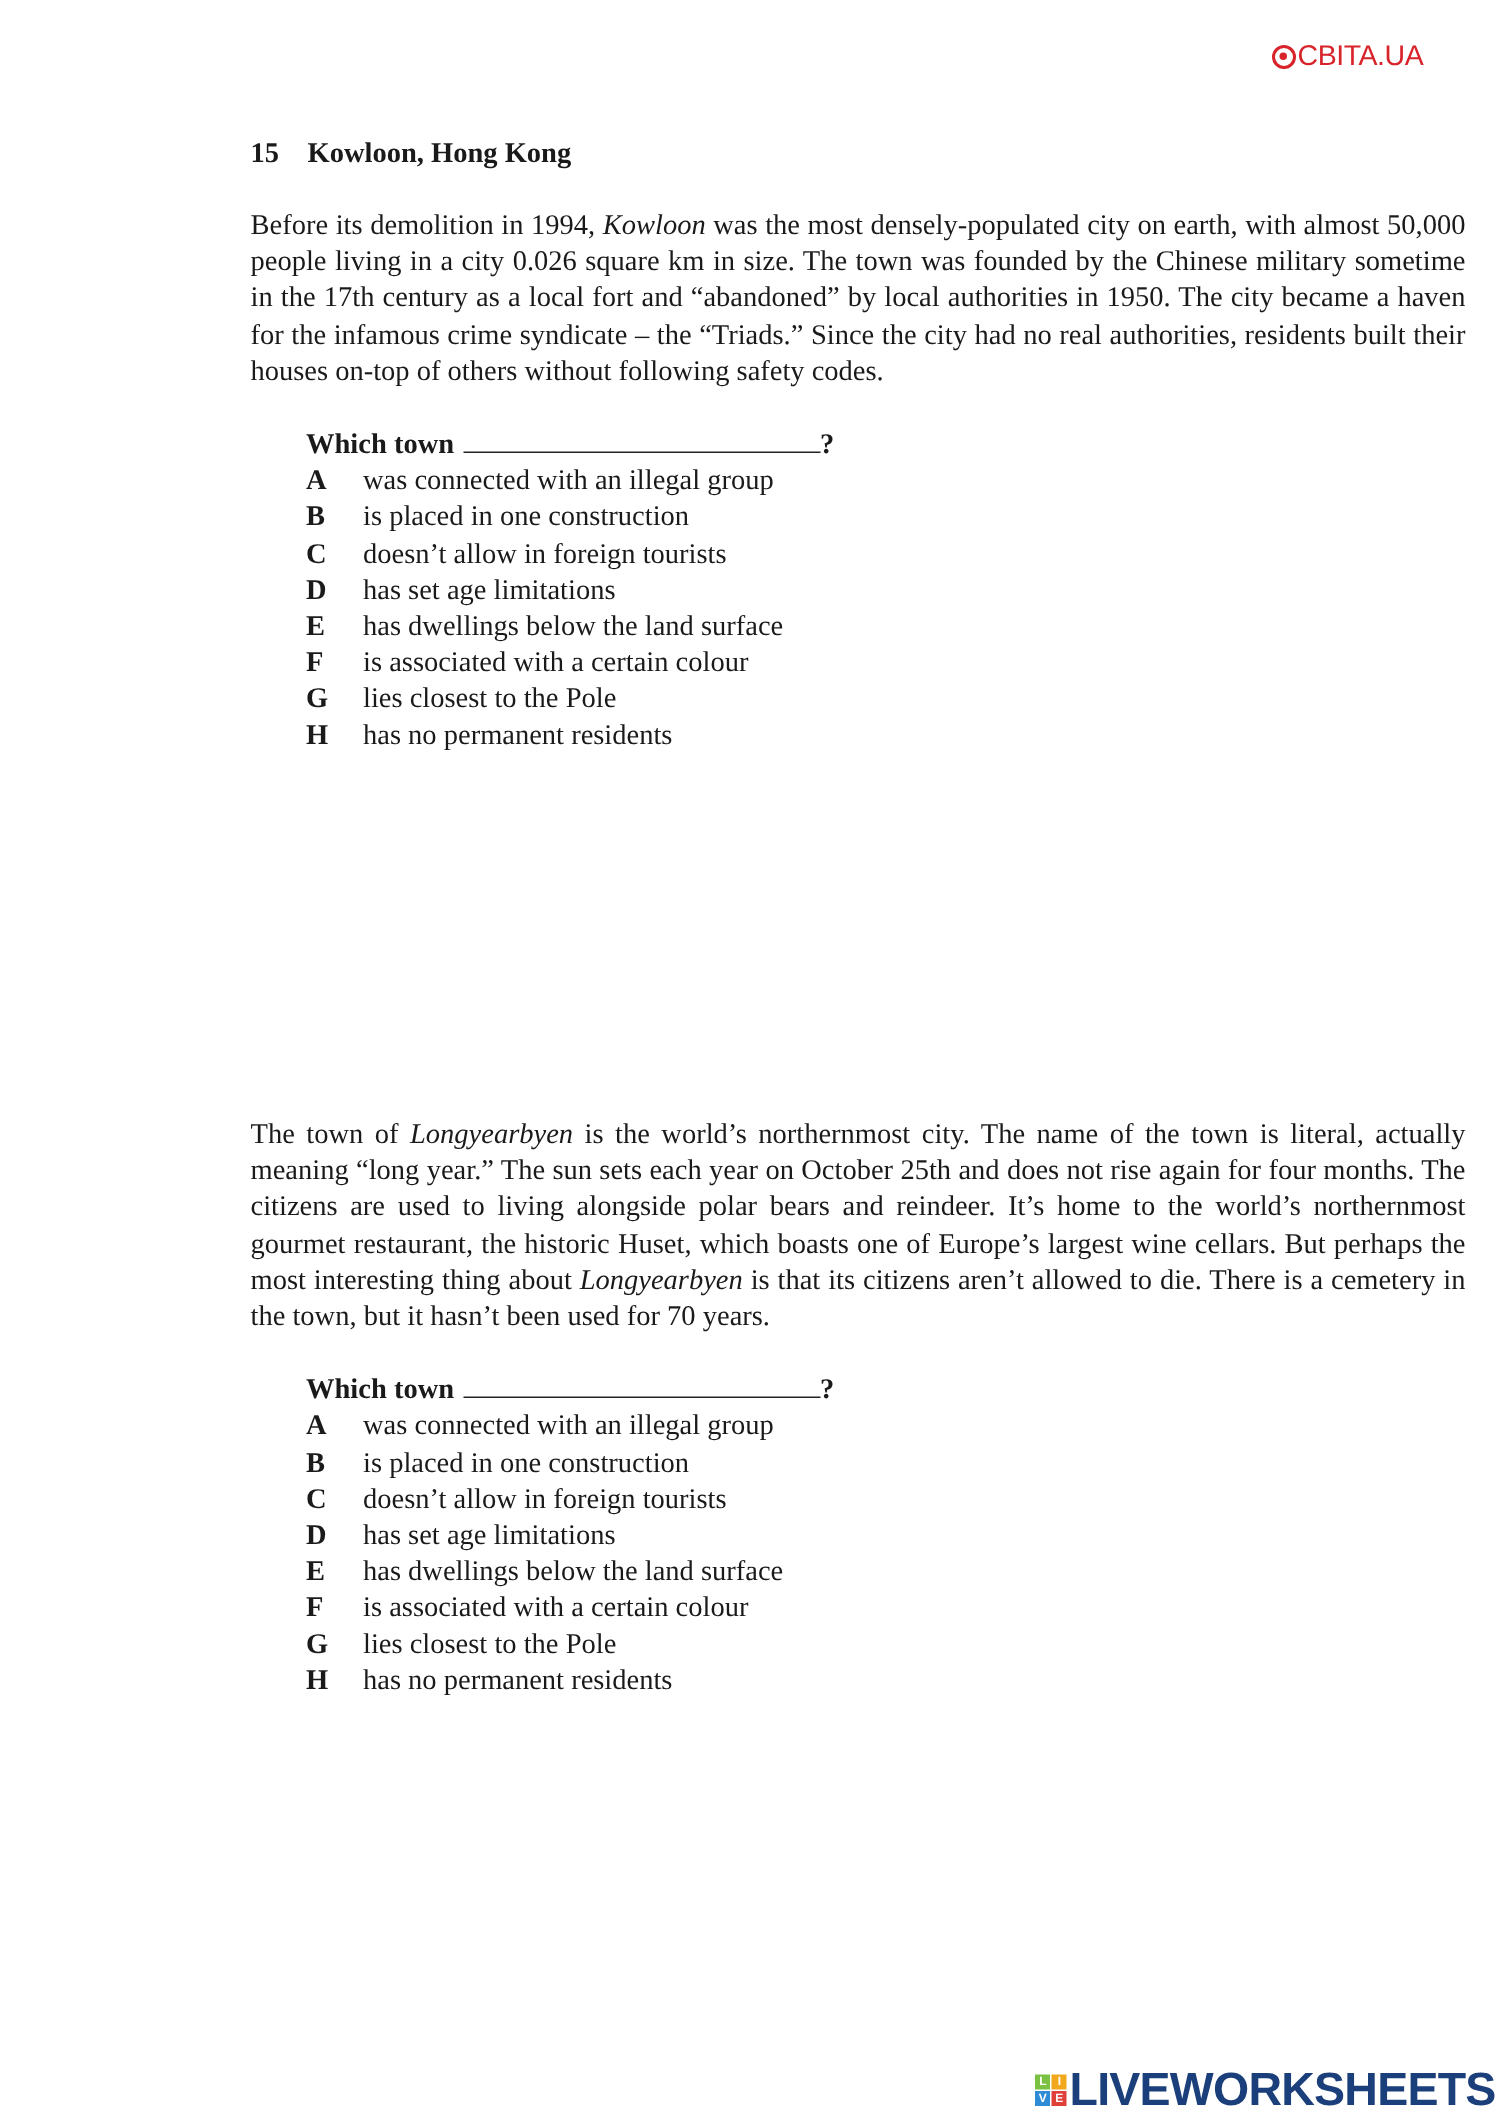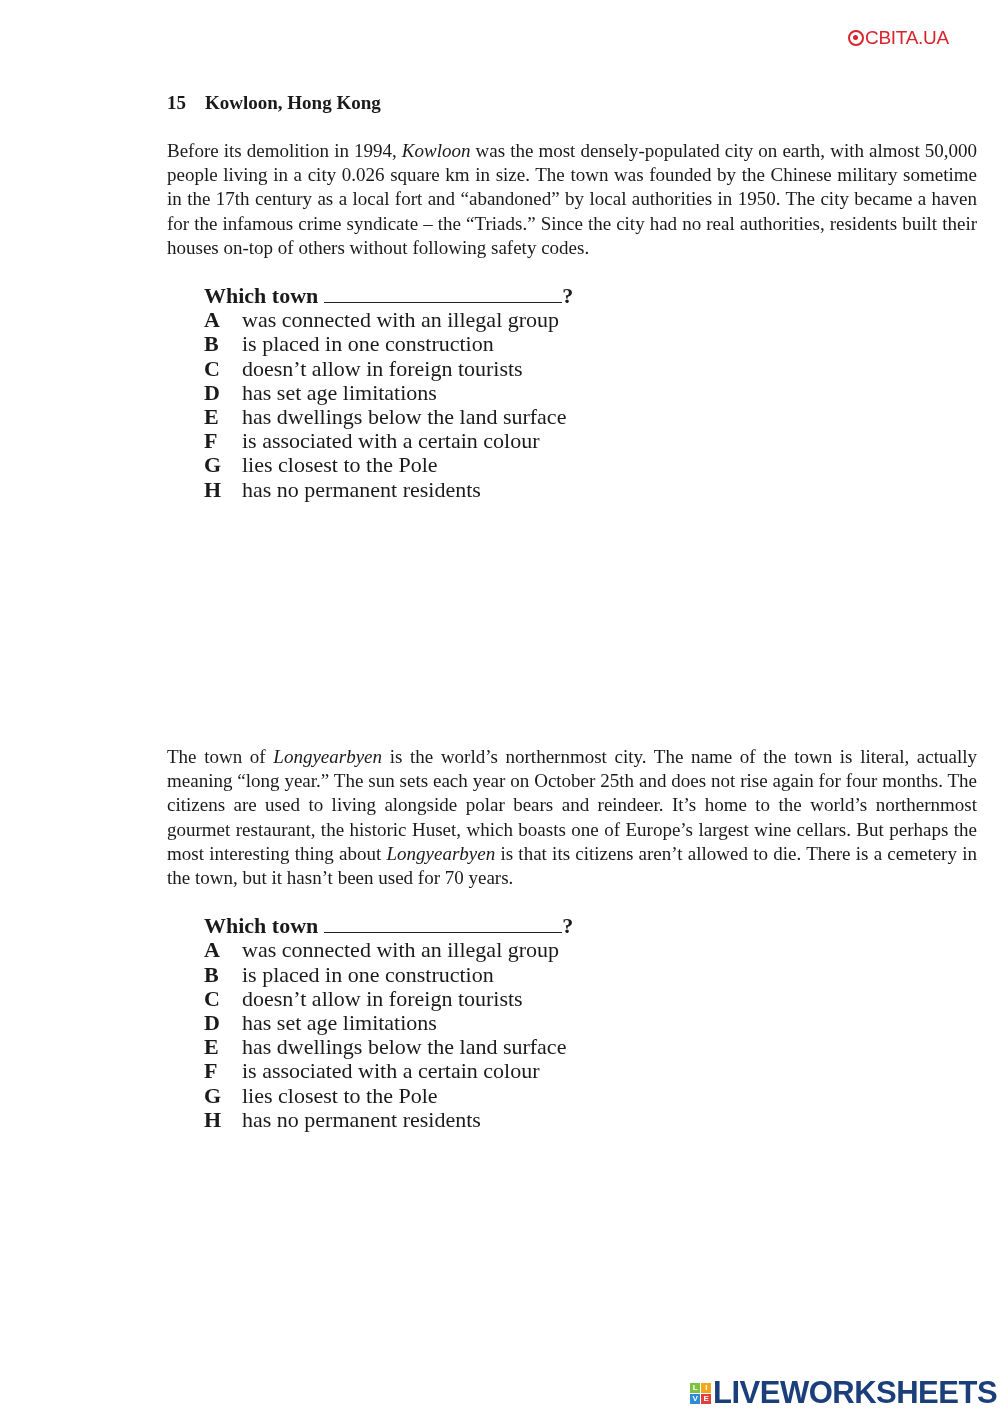--- a/index.html
+++ b/index.html
@@ -26,21 +26,21 @@
     .sec-title {
       font-family: "Liberation Serif", serif; font-weight: bold; font-size: 19px; margin: 0;
       line-height: 24px;
     }
     .sec-title .num { display: inline-block; width: 38px; }
     .para {
       font-family: "Liberation Serif", serif;
       font-size: 19px; line-height: 24.2px; text-align: justify; margin: 24px 0 0 0;
     }
     .para i { font-style: italic; }
-    .question { margin-left: 37px; margin-top: 24px; font-family: "Liberation Serif", serif; font-size: 22px; line-height: 24.2px; }
+    .question { margin-left: 37px; margin-top: 24px; font-family: "Liberation Serif", serif; font-size: 19px; line-height: 24.2px; }
     .q-stem { font-weight: bold; }
     .q-stem .blank { display: inline-block; width: 238px; border-bottom: 1.5px solid #222; height: 17px; margin-left: 6px; vertical-align: baseline; }
     .opt { display: flex; }
     .opt .letter { width: 38px; font-weight: bold; }
     .logo-bottom {
       position: absolute; left: 690px; top: 1375px; display: flex; align-items: center;
       font-family: "Liberation Sans", sans-serif; font-weight: bold; font-size: 31px; color: #1b3f7a;
       letter-spacing: -0.5px;
     }
     .lw-grid { display: grid; grid-template-columns: 10px 10px; grid-template-rows: 10px 10px; gap: 1px; margin-right: 2px; }

